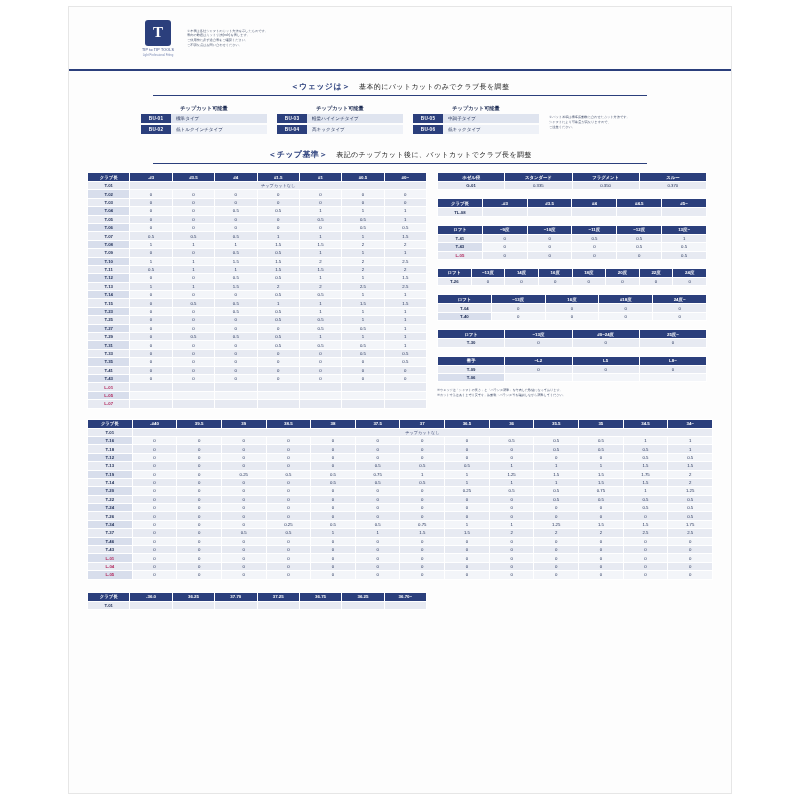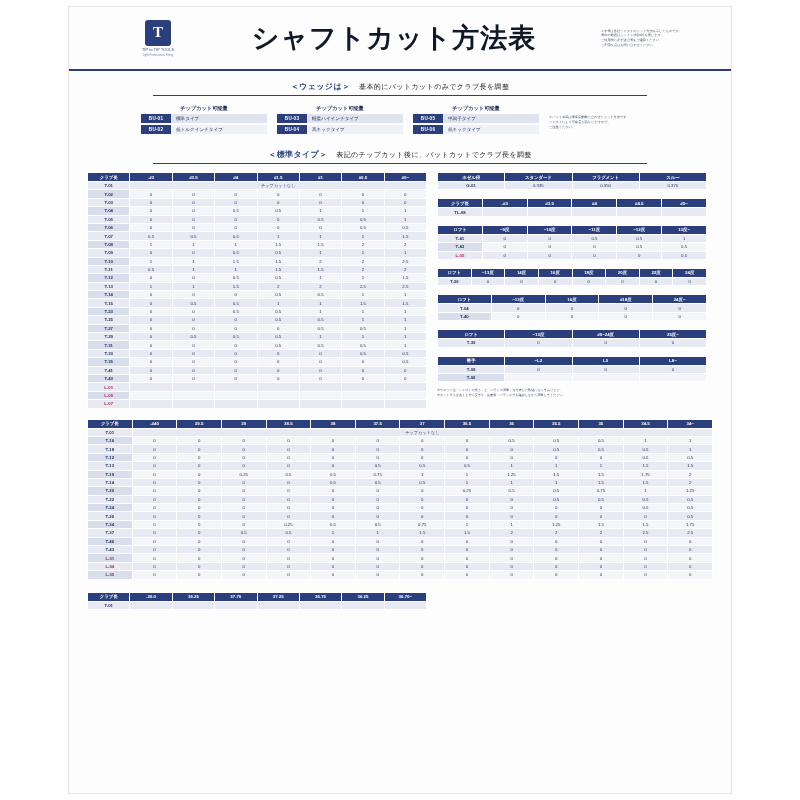--- a/index.html
+++ b/index.html
@@ -118,21 +118,20 @@
 
 <div class="page">
   <div class="sheet">
 
     <div class="hdr">
       <div class="logo">
         <div class="mark">T</div>
         <div class="lname">TIP to TIP TOOLS</div>
         <div class="lsub">Light  Professional Fitting</div>
       </div>
-      <div class="title">シャフトカット方法表</div>
       <div class="hdrnote">※本表は各社シャフトのカット方法を示したものです。
 表内の数値はカット寸法(inch)を表します。
 ご使用前に必ず適合表をご確認ください。
 ご不明な点はお問い合わせください。</div>
     </div>
 
     <div class="band">
       <span>＜ウェッジは＞</span>
       <span class="b2">基本的にバットカットのみでクラブ長を調整</span>
     </div>
@@ -171,21 +170,21 @@
           <div class="code">BU-06</div>
           <div class="lbl">低キックタイプ</div>
         </div>
       </div>
       <div class="pnote">※バット基準は標準振動数に合わせたカット方法です。
 シャフトにより可能量が異なりますので、
 ご注意ください。</div>
     </div>
 
     <div class="band" style="margin-top:14px;">
-      <span>＜標準タイプ＞</span>
+      <span>＜チップ基準＞</span>
       <span class="b2">表記のチップカット後に、バットカットでクラブ長を調整</span>
     </div>
     <div class="bandline"></div>
 
     <div class="tblwrap" style="margin-top:8px;">
       <div class="twocol">
 
         <div style="width:340px;">
           <table id="t-wood">
               <thead>

